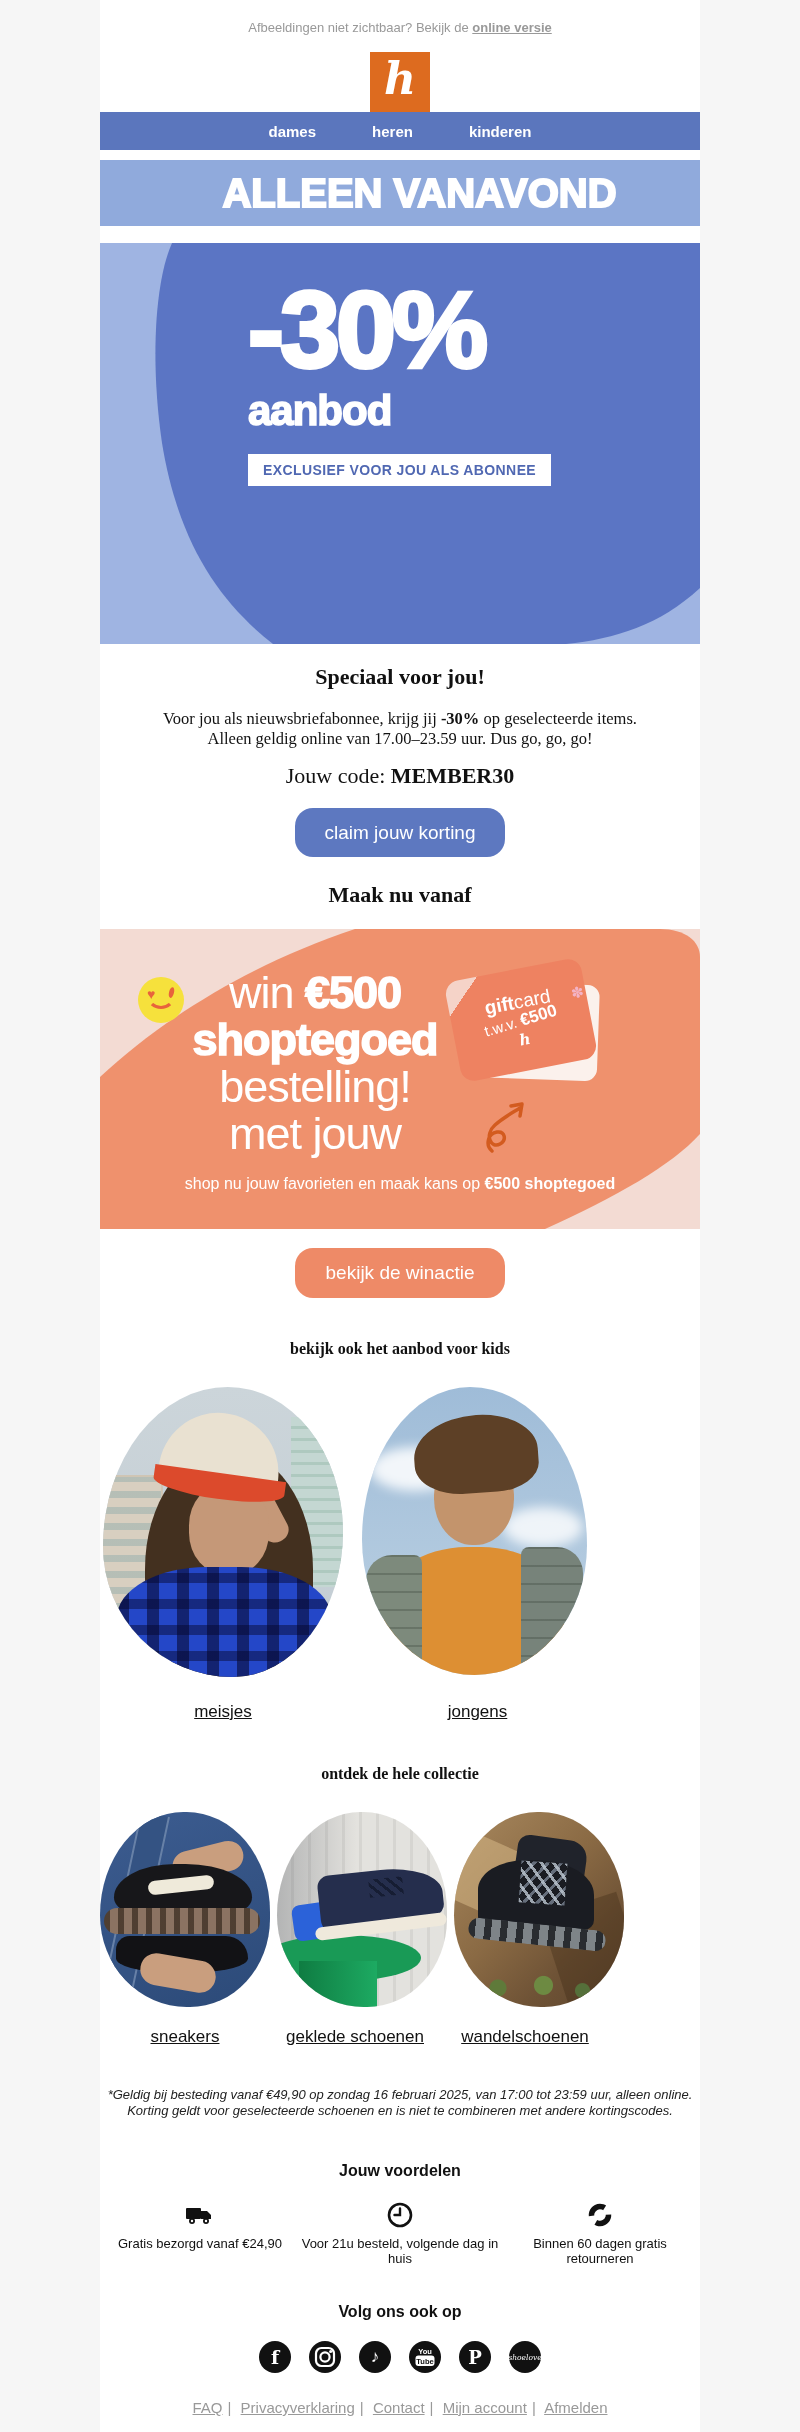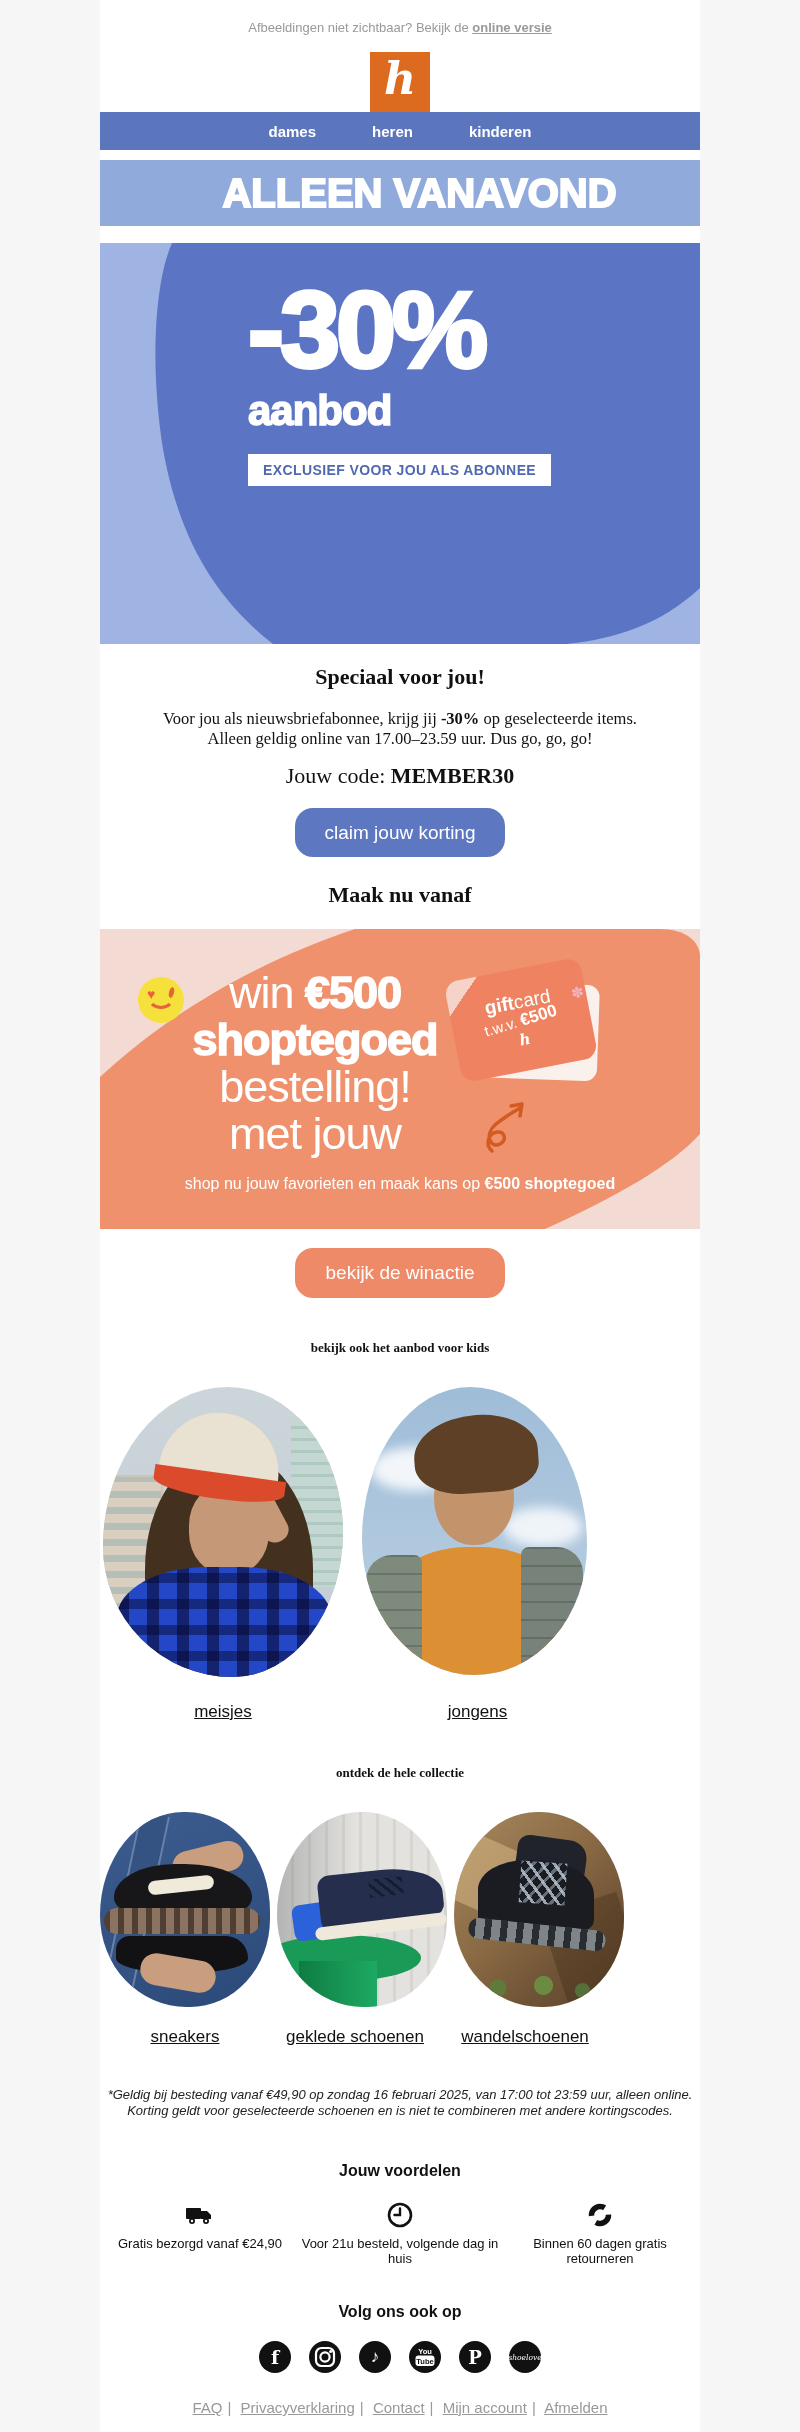--- a/index.html
+++ b/index.html
@@ -63,21 +63,21 @@
   .doodle{position:absolute;left:382px;top:168px;}
   
   .kids-blobs{margin-top:23px;height:290px;display:flex;gap:19px;padding-left:3px;}
   .kids-labels{margin-top:25px;height:20px;display:flex;gap:22px;padding-left:3px;}
   .kl{width:240px;text-align:center;}
   .kl2{width:225px;text-align:center;}
   .coll-blobs{margin-top:23px;height:195px;display:flex;gap:7px;}
   .coll-labels{margin-top:20px;height:20px;display:flex;}
   .cl{width:170px;text-align:center;}
   .cat-link{font-size:17px;color:var(--text_black);text-decoration:underline;cursor:pointer;}
-  .h-section{height:24px;font-size:13px;}
+  .h-section{height:24px;font-size:16px;}
   .h-kids{margin-top:42px;}
   .h-coll{margin-top:43px;}
   .blob-photo{position:relative;overflow:hidden;}
   .b-kids1{width:240px;height:290px;border-radius:52% 48% 46% 54%/55% 50% 50% 45%;}
   .b-kids2{width:225px;height:288px;border-radius:48% 52% 50% 50%/53% 55% 45% 47%;}
   .b-coll{width:170px;height:195px;border-radius:50% 50% 48% 52%/54% 52% 46% 48%;}
   .abs{position:absolute;}
   
   .ph-meisjes{background:linear-gradient(180deg,#ccd5da,#c2ccd3);}
   .ph-meisjes .bldg-l{left:-12px;top:88px;width:72px;height:210px;background:#d8cfc0;box-shadow:inset 0 0 0 2px #cfc5b4;background-image:repeating-linear-gradient(180deg,rgba(140,170,170,.45) 0 7px,transparent 7px 16px);}

